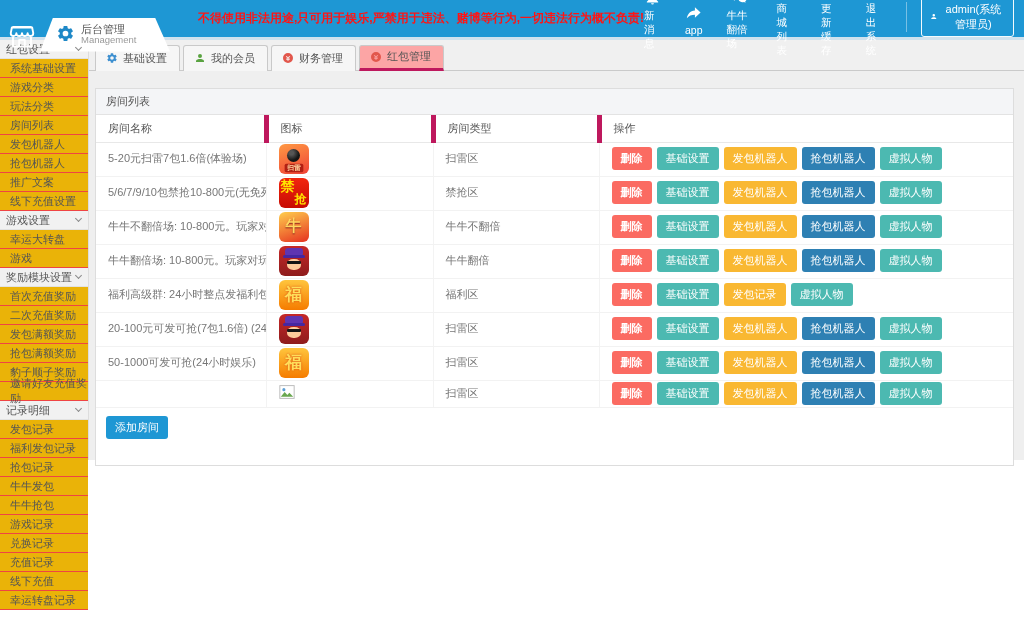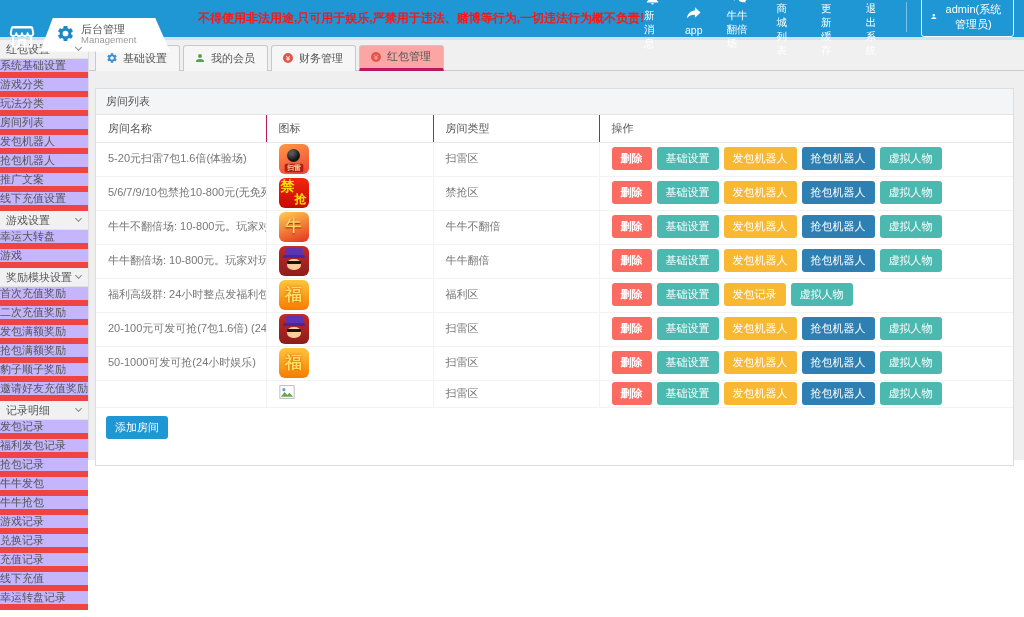--- a/index.html
+++ b/index.html
@@ -31,41 +31,41 @@
     margin:0 10px 4px 0; cursor:pointer; font-family:inherit; }
   .user-btn svg { width:11px; height:11px; fill:#fff; }
 
   
   .page { display:flex; height:420px; }
   .sidebar { width:89px; background:#fdfdfd; border-right:1px solid #ddd; }
   .side-group { height:19px; display:flex; align-items:center; justify-content:space-between;
     background:#f1f1f1; border-bottom:1px solid #e2e2e2; padding:0 7px 0 6px; color:#555; cursor:pointer; }
   .side-group .chev { width:5px; height:5px; border-right:1px solid #8a8a8a; border-bottom:1px solid #8a8a8a;
     transform:rotate(45deg); margin-top:-3px; }
-  .side-item { height:19px; display:flex; align-items:center; 
-    background:#c4b5fd; border-bottom:6px solid #ef4444; color:#555; cursor:pointer; }
+  .side-item { height:19px; display:flex; align-items:center; padding-left:10px;
+    background:#eab308; border-bottom:1px solid #ef4444; color:#555; cursor:pointer; }
 
   .main { flex:1; background:#efefef; min-width:0; }
 
   
   .tabs-bar { padding:5px 0 0 6px; border-bottom:1px solid #cacaca; background:#f0f0f0; display:flex; gap:3px; }
   .tab { display:flex; align-items:center; gap:5px; padding:3px 12px 4px 10px; font-size:11px; color:#555;
     background:#f6f6f6; border:1px solid #c9c9c9; border-bottom:none; border-radius:3px 3px 0 0;
     margin-bottom:-1px; cursor:pointer; }
   .tab.active { background:#fca5a5; border-bottom:3px solid #be185d; }
   .tab .ticn svg { width:12px; height:12px; display:block; }
 
   
   .content { padding:17px 10px 0 6px; }
   .panel { background:#fff; border:1px solid #ddd; }
   .panel-hd { background:#f4f5f7; border-bottom:1px solid #e3e3e3; padding:5px 10px; color:#555; }
   table { width:100%; border-collapse:collapse; table-layout:fixed; font-size:11px; }
   col.c-name { width:170px; } col.c-icon { width:167px; } col.c-type { width:166px; }
   th { text-align:left; font-weight:normal; color:#555; padding:6px 8px 6px 12px; height:24px;
-    border-bottom:1px solid #e8e8e8; border-right:1px solid #be185d; }
+    border-bottom:1px solid #e8e8e8; border-right:5px solid #be185d; }
   th:last-child { border-right:none; }
   td { padding:0 8px 2px 12px; height:34px; border-bottom:1px solid #f2f2f2;
     border-right:1px solid #f3f3f3; color:#777; white-space:nowrap; overflow:hidden; }
   td:last-child { border-right:none; }
   tr:last-child td { height:27px; }
   .panel-ft { padding:8px 10px 26px; }
 
   .btn { display:inline-block; border:none; border-radius:3px; color:#fff; font-size:11px;
     padding:4px 9px; margin-right:5px; cursor:pointer; font-family:inherit; }
   .b-danger { background:#fb6b62;font-weight:bold; } .b-teal { background:#4cb9b1; }

